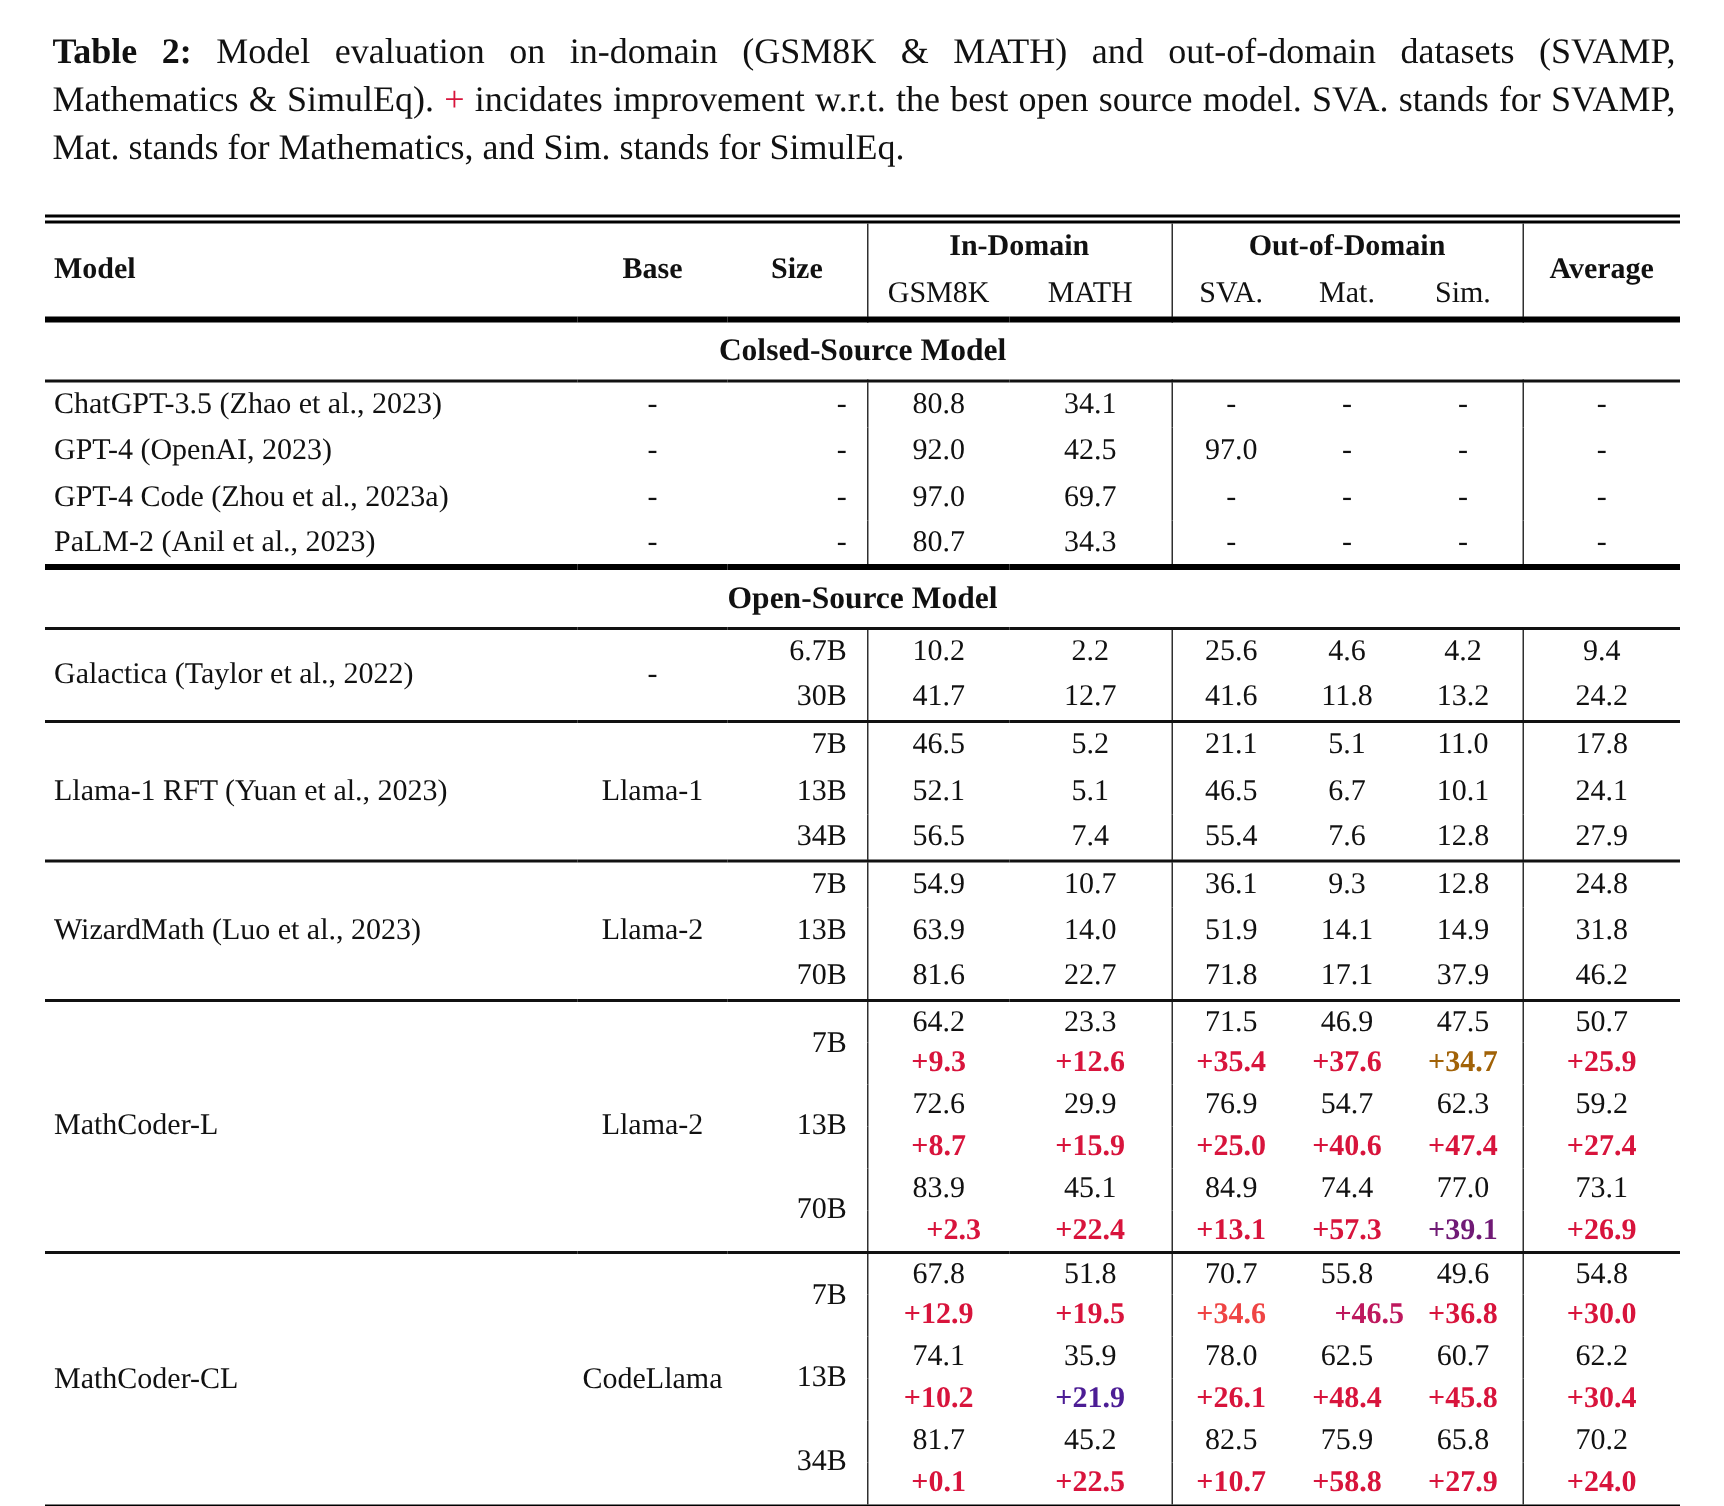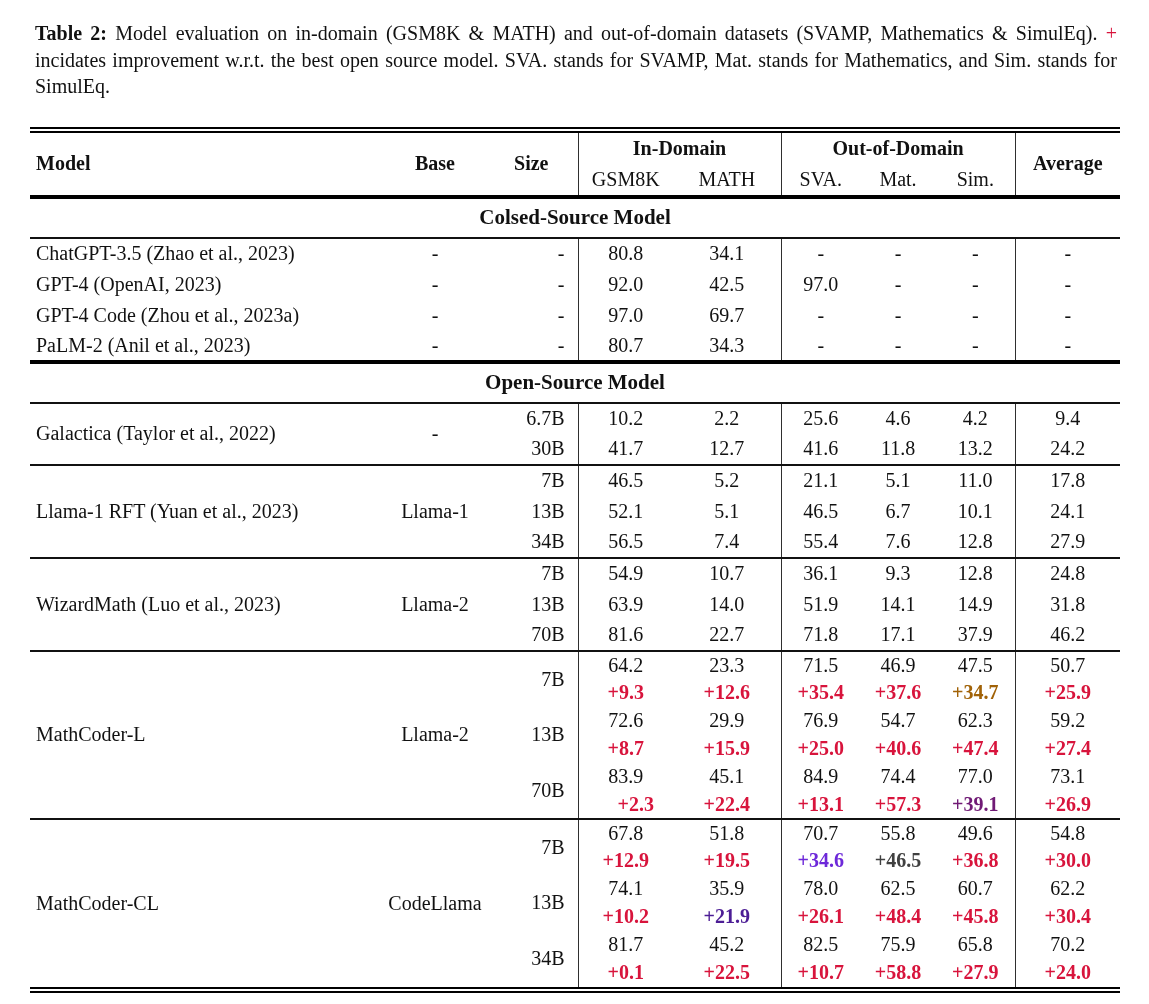--- a/index.html
+++ b/index.html
@@ -6,21 +6,21 @@
     margin: 0; padding: 0;
     background: #ffffff;
     width: 1149px; height: 1004px;
     font-family: "Liberation Serif", "DejaVu Serif", serif;
     color: #111111;
     overflow: hidden;
   }
   .caption {
     margin: 20px 30px 0 35px;
     width: 1082px;
-    font-size: 20px;
+    font-size: 24px;
     line-height: 1.33;
     text-align: justify;
   }
   .caption .label { font-weight: bold; }
   .tablewrap {
     margin: 27px 29px 0 30px;
     width: 1090px;
     border-top: 6px double #000000;
     border-bottom: 6px double #000000;
   }
@@ -292,22 +292,22 @@
           <td class="num vl">67.8</td>
           <td class="num">51.8</td>
           <td class="num vl">70.7</td>
           <td class="num">55.8</td>
           <td class="num">49.6</td>
           <td class="num vl">54.8</td>
         </tr>
         <tr>
           <td class="num vl delta" style="color: rgb(216, 20, 60);">+12.9</td>
           <td class="num delta" style="color: rgb(216, 20, 60);">+19.5</td>
-          <td class="num vl delta" style="color: #6d28d9;">+34.6</td>
-          <td class="num delta" style="color: #404040;">+46.5</td>
+          <td class="num vl delta" style="color: #ef4444;">+34.6</td>
+          <td class="num delta" style="color: #be185d; text-align: right;">+46.5</td>
           <td class="num delta" style="color: rgb(216, 20, 60);">+36.8</td>
           <td class="num vl delta" style="color: rgb(216, 20, 60);">+30.0</td>
         </tr>
         <tr>
           <td class="size" rowspan="2">13B</td>
           <td class="num vl">74.1</td>
           <td class="num">35.9</td>
           <td class="num vl">78.0</td>
           <td class="num">62.5</td>
           <td class="num">60.7</td>

